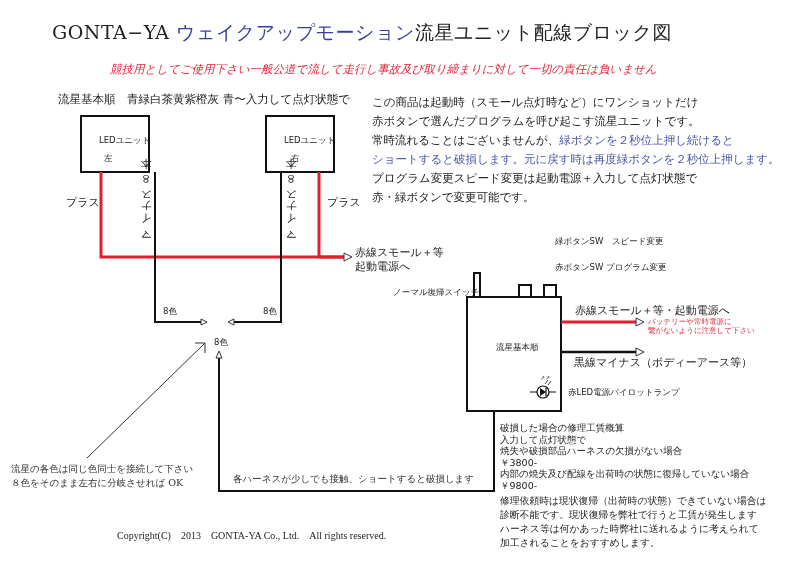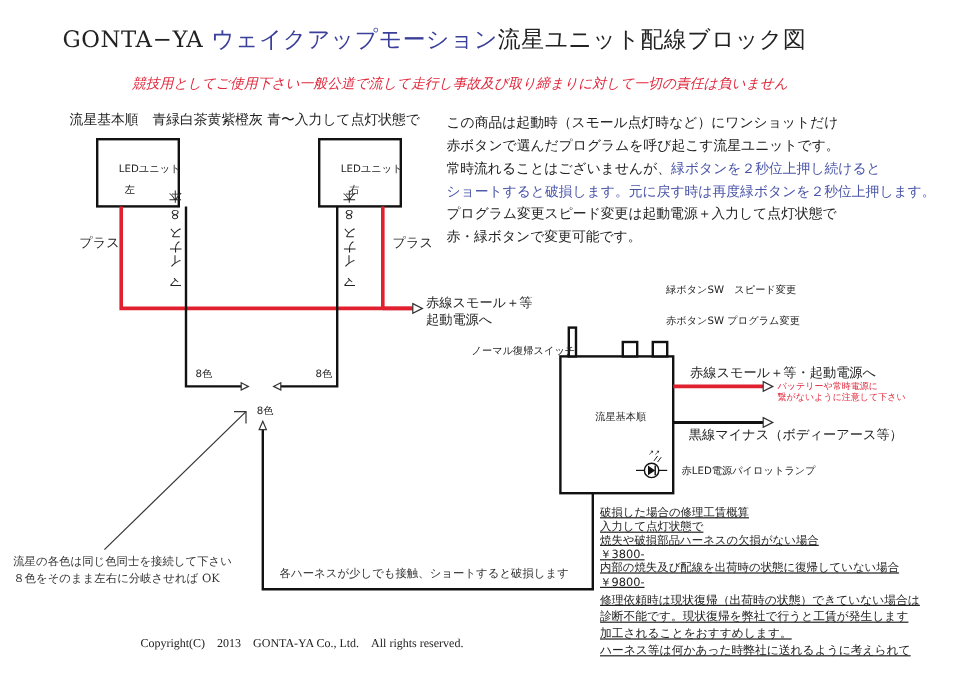--- a/index.html
+++ b/index.html
@@ -9,21 +9,21 @@
   .title .blue { color:#3a3f9a; }
   .warning { top:62px; left:110px; font-size:11.5px; color:#e0283c;font-style:italic; }
   .seq { top:92px; left:58px; font-size:11.5px; color:#222; }
   .desc { left:372px; font-size:11.5px; color:#222; line-height:19px; }
   .desc .blue { color:#4a55a8; }
   .small { font-size:8.5px; color:#222; }
   .box-label { font-size:8.5px; color:#222; }
   .lbl { font-size:11px; color:#222; }
   .vert { writing-mode:vertical-rl; font-size:11px; color:#222; letter-spacing:1px; }
   .red-small { font-size:7.5px; color:#e0283c; line-height:9px; }
-  .note { font-size:10px; color:#222; line-height:13px;text-decoration:underline; }
+  .note { font-size:10px; color:#222; line-height:13px; }
   .serif-note { font-family:"DejaVu Serif", serif; font-size:9.5px; color:#333; line-height:14px; }
   .copy { font-family:Liberation Serif, serif; font-size:10px; color:#222; }
   svg { position:absolute; left:0; top:0; }
 </style>
 </head>
 <body>
 
 <svg width="800" height="565">
 
   <rect x="81" y="116" width="68" height="56" fill="#fff" stroke="#111" stroke-width="2"></rect>
@@ -122,17 +122,17 @@
   <div>破損した場合の修理工賃概算</div>
   <div>入力して点灯状態で</div>
   <div>焼失や破損部品ハーネスの欠損がない場合</div>
   <div>￥3800-</div>
   <div>内部の焼失及び配線を出荷時の状態に復帰していない場合</div>
   <div>￥9800-</div>
 </div>
 <div class="abs note" style="top:494px; left:500px; font-size:9.8px; line-height:14px;">
   <div>修理依頼時は現状復帰（出荷時の状態）できていない場合は</div>
   <div>診断不能です。現状復帰を弊社で行うと工賃が発生します</div>
+  <div>ハーネス等は何かあった時弊社に送れるように考えられて</div>
   <div>加工されることをおすすめします。</div>
-  <div>ハーネス等は何かあった時弊社に送れるように考えられて</div>
 </div>
 
 <div class="abs copy" style="top:529px; left:117px;">Copyright(C)　2013　GONTA-YA Co., Ltd.　All rights reserved.</div>
 
 </body></html>

